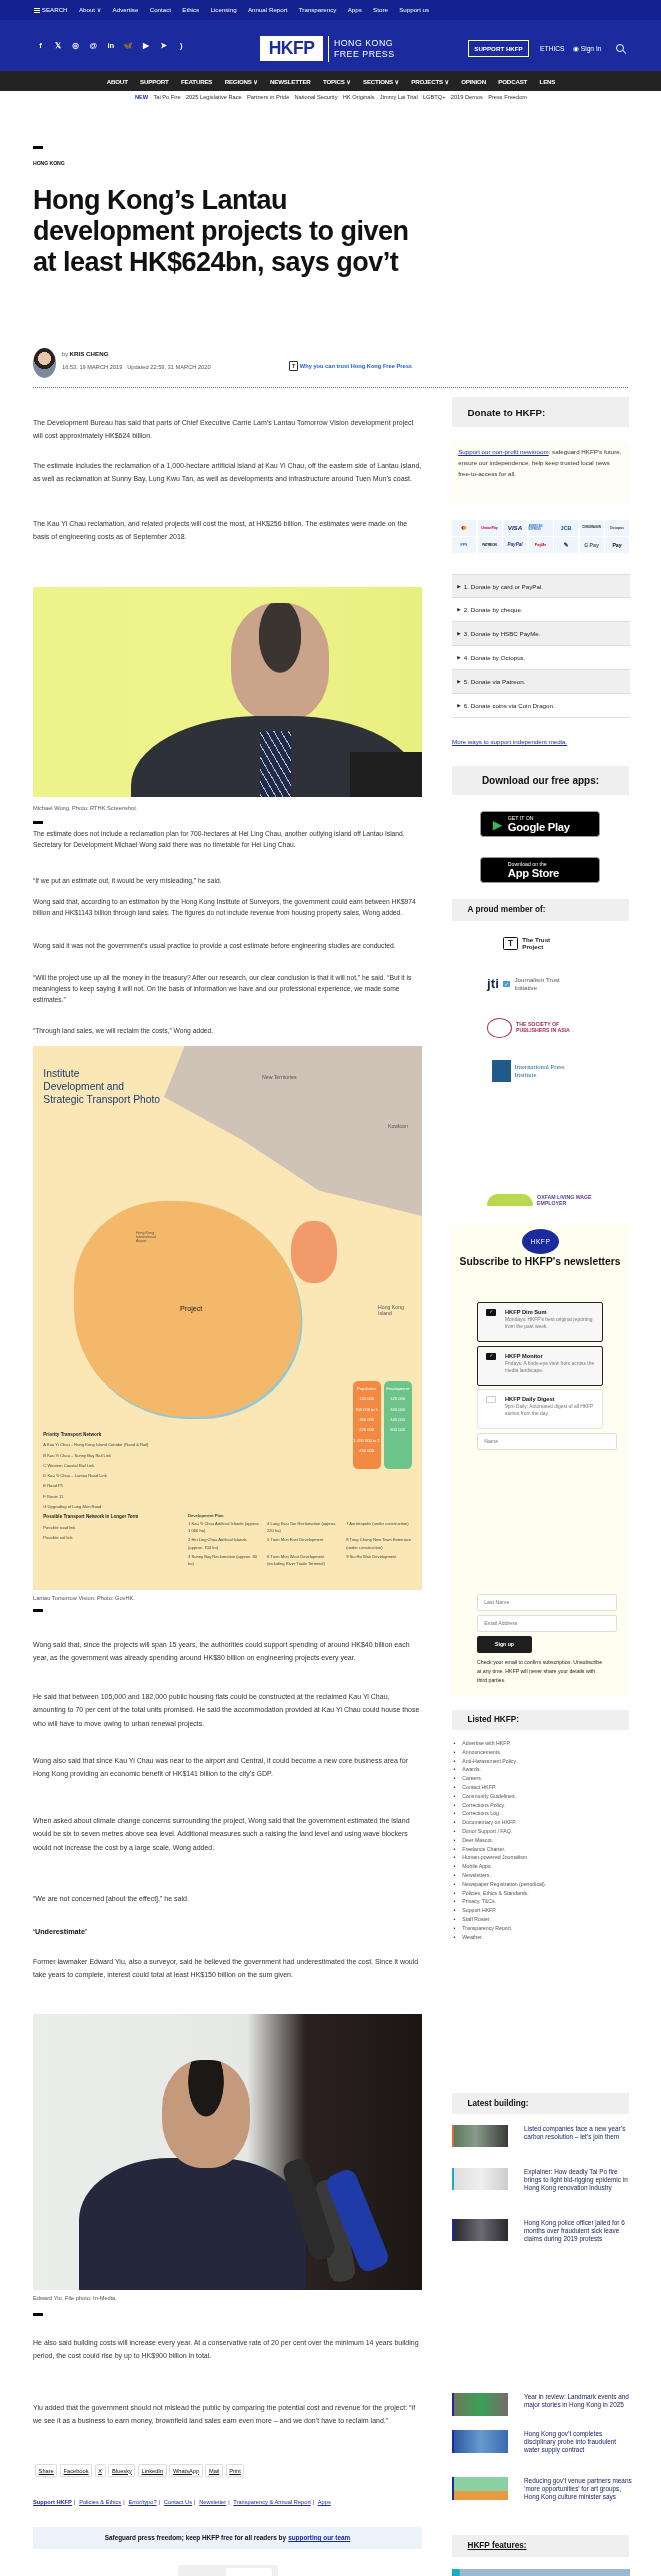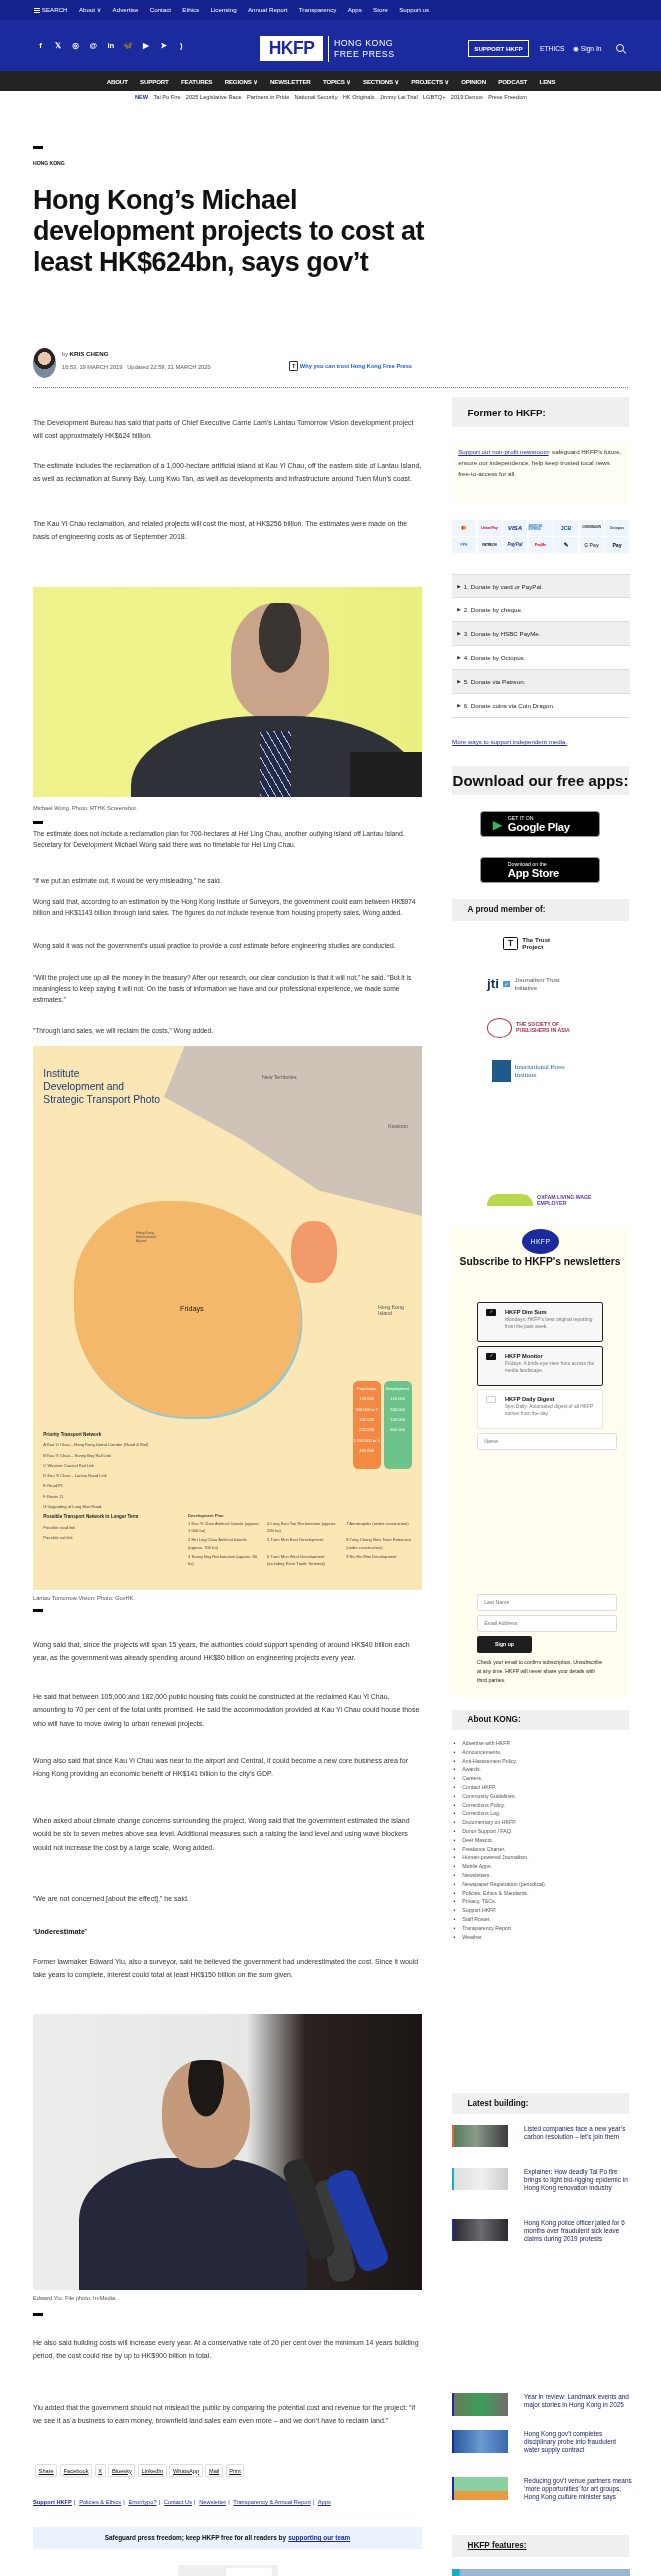--- a/index.html
+++ b/index.html
@@ -200,21 +200,21 @@
   <span class="tr">National Security</span>
   <span class="tr">HK Originals</span>
   <span class="tr">Jimmy Lai Trial</span>
   <span class="tr">LGBTQ+</span>
   <span class="tr">2019 Demos</span>
   <span class="tr">Press Freedom</span>
 </div>
 
 <div class="kicker-bar" style="top:146px;"></div>
 <div class="category">HONG KONG</div>
-<h1 class="title">Hong Kong’s Michael development projects to cost at least HK$624bn, says gov’t</h1>
+<h1 class="title">Hong Kong’s Lantau development projects to given at least HK$624bn, says gov’t</h1>
 
 <div class="byline">
   <div class="avatar"></div>
   <div class="by-text"><span>by</span> <b>KRIS CHENG</b></div>
   <div class="dates"><span>16:53, 19 MARCH 2019</span>&nbsp;&nbsp;&nbsp;<span>Updated 22:59, 31 MARCH 2020</span></div>
   <div class="trust-link">
       <span class="t-icon">T</span>
       <span>Why you can trust Hong Kong Free Press</span>
     </div>
 </div>
@@ -245,21 +245,21 @@
   <div class="land2" style="top:175px;left:72px;"></div>
   <div class="land" style="top:155px;left:41px;width:227px;height:216px;"></div>
   <div class="island1" style="top:175px;left:258px;"></div>
   <div class="map-title">
     <div>Institute</div>
     <div>Development and</div>
     <div>Strategic Transport Photo</div>
   </div>
   <div class="label" style="left:229px;top:28px;">New Territories</div>
   <div class="label" style="left:355px;top:77px;">Kowloon</div>
-  <div class="label" style="left:147px;top:258px;font-size:7.2px;color:#222;">Fridays</div>
+  <div class="label" style="left:147px;top:258px;font-size:7.2px;color:#222;">Project</div>
   <div class="label" style="left:345px;top:258px;width:31px;">Hong Kong Island</div>
   <div class="label" style="left:103px;top:185px;width:31px;font-size:3.6px;">Hong Kong International Airport</div>
   <div class="legend" style="top:384px;">
     <b>Priority Transport Network</b>
     <div>A Kau Yi Chau – Hong Kong Island Corridor (Road &amp; Rail)</div>
     <div>B Kau Yi Chau – Sunny Bay Rail Link</div>
     <div>C Western Coastal Rail Link</div>
     <div>D Kau Yi Chau – Lantau Road Link</div>
     <div>E Road P1</div>
     <div>F Route 11</div>
@@ -347,21 +347,21 @@
 <div class="support-banner">
   <span>Safeguard press freedom; keep HKFP free for all readers by</span>
   <a>supporting our team</a>
 </div>
 
 <div class="freq-toggle">
   <div class="opt">One-time</div>
   <div class="opt active">Monthly</div>
 </div>
 
-<div class="sb-head" style="top:397px;height:30px;padding-left:15.5px;font-size:9.8px;">Former to HKFP:</div>
+<div class="sb-head" style="top:397px;height:30px;padding-left:15.5px;font-size:9.8px;">Donate to HKFP:</div>
 <div class="donate-text"><a>Support our non-profit newsroom</a><span>: safeguard HKFP’s future, ensure our independence, help keep trusted local news free-to-access for all.</span></div>
 
 <div class="pay-grid small">
   <div class="pay">
       <span style="color:#eb001b;font-size:8.2px;">●</span>
       <span style="color:#f79e1b;font-size:8.2px;margin-left:-3.6px;">●</span>
     </div>
   <div class="pay" style="color:#d3001f;">UnionPay</div>
   <div class="pay" style="color:#1a1f71;font-size:6.2px;font-style:italic;">VISA</div>
   <div class="pay" style="color:#2e77bc;font-size:2.6px;">AMERICAN EXPRESS</div>
@@ -398,21 +398,21 @@
       <span class="tri">▶</span>
       <span>5. Donate via Patreon.</span>
     </div>
   <div class="acc">
       <span class="tri">▶</span>
       <span>6. Donate coins via Coin Dragon.</span>
     </div>
 </div>
 <div class="more-ways">More ways to support independent media.</div>
 
-<div class="sb-head" style="top:766px;height:29px;justify-content:center;font-size:15px;">Download our free apps:</div>
+<div class="sb-head" style="top:766px;height:29px;justify-content:center;font-size:10px;">Download our free apps:</div>
 <div class="app-badge" style="left:480px;top:811px;">
   <div class="ic" style="color:#3ab65a;">▶</div>
   <div>
       <div class="t1">GET IT ON</div>
       <div class="t2">Google Play</div>
     </div>
 </div>
 <div class="app-badge" style="left:480px;top:857px;">
   <div class="ic"></div>
   <div>
@@ -462,21 +462,21 @@
     <div class="nt">HKFP Daily Digest</div>
     <div class="nd">9pm Daily: Automated digest of all HKFP stories from the day.</div>
   </div>
   <input class="nl-input" style="top: 207px;" placeholder="Name">
   <input class="nl-input" style="top: 368px;" placeholder="Last Name">
   <input class="nl-input" style="top: 389px;" placeholder="Email Address">
   <div class="nl-signup" style="top:410px;">Sign up</div>
   <div class="nl-note" style="top:432px;">Check your email to confirm subscription. Unsubscribe at any time. HKFP will never share your details with third parties.</div>
 </div>
 
-<div class="sb-head" style="top:1710px;height:19.6px;padding-left:15.5px;font-size:8.2px;">About KONG:</div>
+<div class="sb-head" style="top:1710px;height:19.6px;padding-left:15.5px;font-size:8.2px;">Listed HKFP:</div>
 <ul class="about-list">
   <li>Advertise with HKFP.</li>
   <li>Announcements.</li>
   <li>Anti-Harassment Policy.</li>
   <li>Awards.</li>
   <li>Careers.</li>
   <li>Contact HKFP.</li>
   <li>Community Guidelines.</li>
   <li>Corrections Policy.</li>
   <li>Corrections Log.</li>

